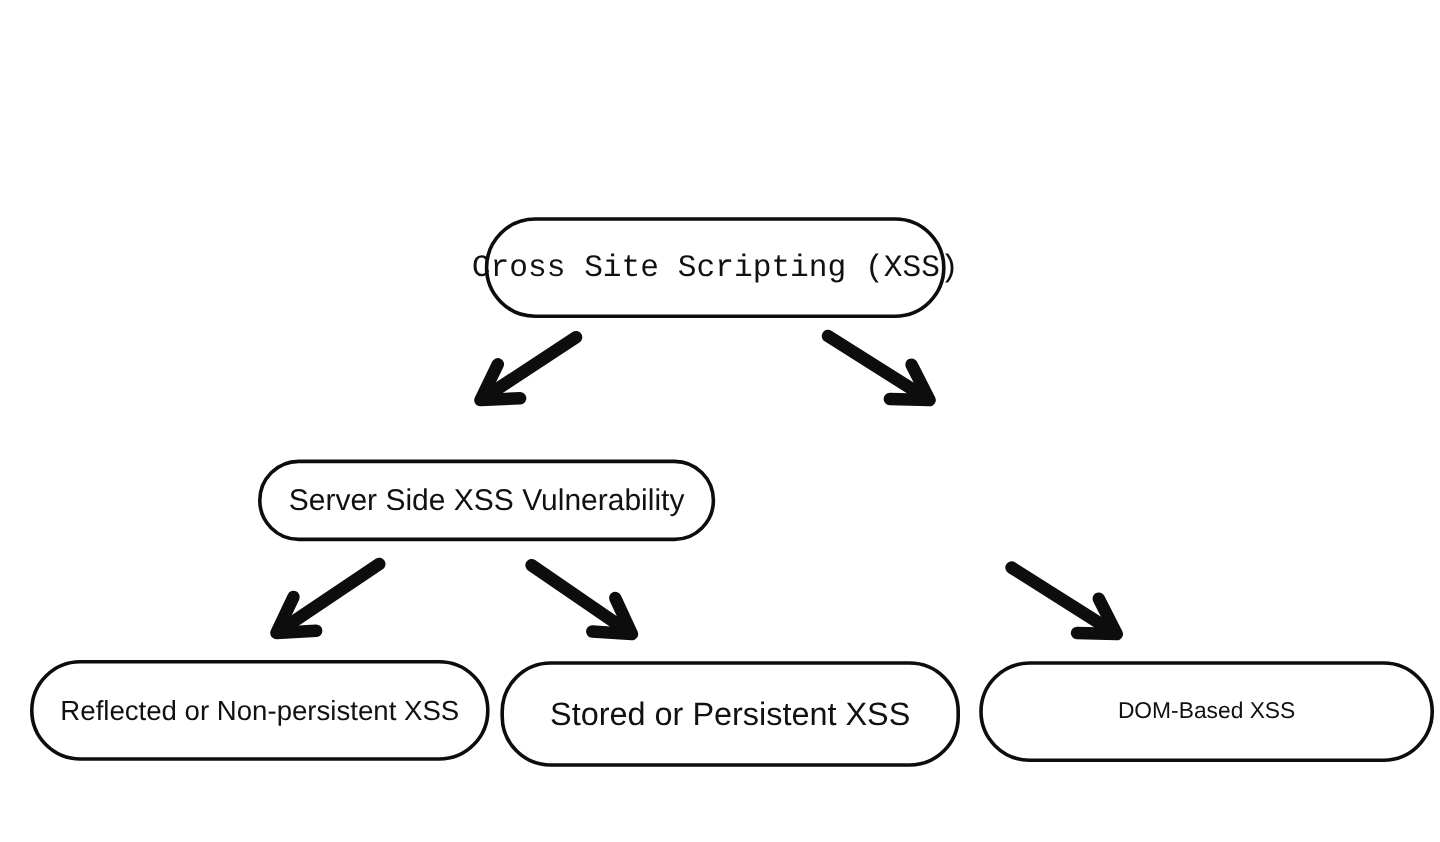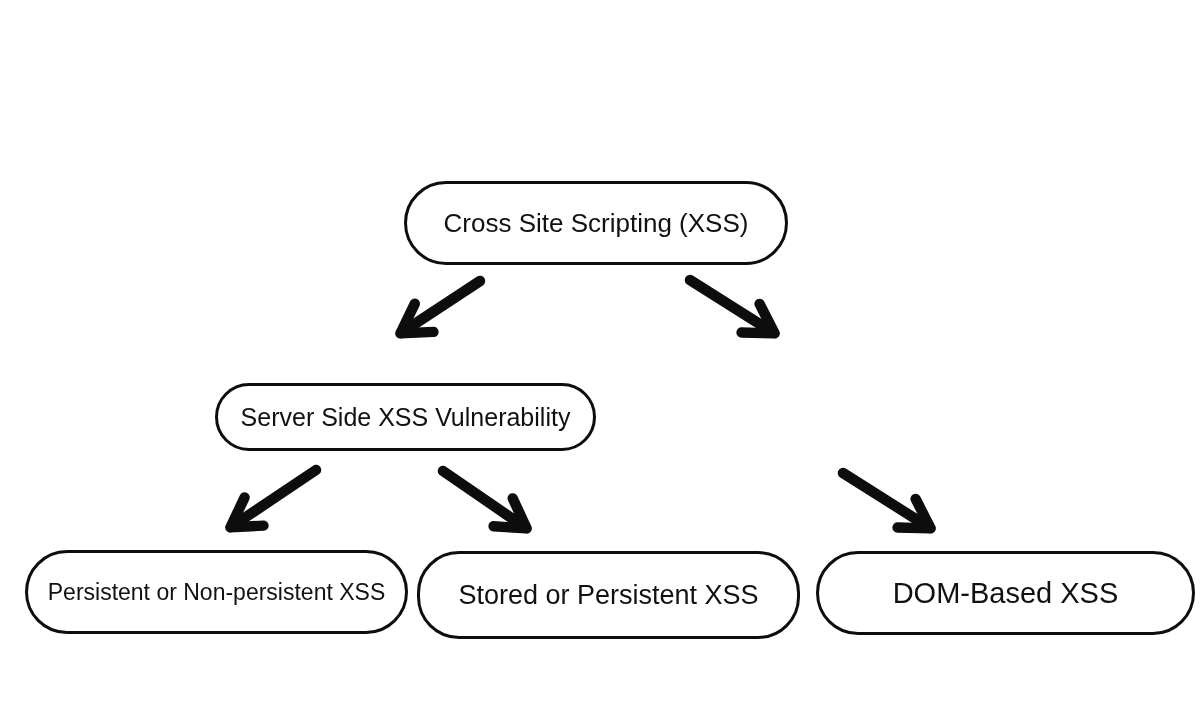--- a/index.html
+++ b/index.html
@@ -28,26 +28,26 @@
     border: 3px solid #0d0d0d;
     border-radius: 42px;
     background: #ffffff;
     display: flex;
     align-items: center;
     justify-content: center;
     color: #111111;
     white-space: nowrap;
     text-align: center;
   }
-  .node-root      { left: 404px; top: 181px; width: 384px; height: 84px; font-size: 26px; }
+  .node-root      { left: 404px; top: 181px; width: 384px; height: 84px; font-size: 26px; font-family: Liberation Mono, monospace; }
   .node-server    { left: 215px; top: 352px; width: 381px; height: 68px; font-size: 25px; margin-top: 31px; }
   .node-client    { left: 620px; top: 352px; width: 379px; height: 84px; font-size: 25px; }
   .node-reflected { left:  25px; top: 550px; width: 383px; height: 84px; font-size: 23px; }
   .node-stored    { left: 417px; top: 551px; width: 383px; height: 88px; font-size: 27px; }
-  .node-dom       { left: 816px; top: 551px; width: 379px; height: 84px; font-size: 29px; }
+  .node-dom       { left: 816px; top: 551px; width: 379px; height: 84px; font-size: 19px; }
   .edge {
     stroke: #0d0d0d;
     stroke-width: 10.5;
     stroke-linecap: round;
     fill: none;
   }
 </style>
 </head>
 <body>
 
@@ -69,21 +69,21 @@
   <div class="node node-root">
     <span>Cross Site Scripting (XSS)</span>
   </div>
 
   <div class="node node-server">
     <span>Server Side XSS Vulnerability</span>
   </div>
 
 
   <div class="node node-reflected">
-    <span>Persistent or Non-persistent XSS</span>
+    <span>Reflected or Non-persistent XSS</span>
   </div>
 
   <div class="node node-stored">
     <span>Stored or Persistent XSS</span>
   </div>
 
   <div class="node node-dom">
     <span>DOM-Based XSS</span>
   </div>
 

